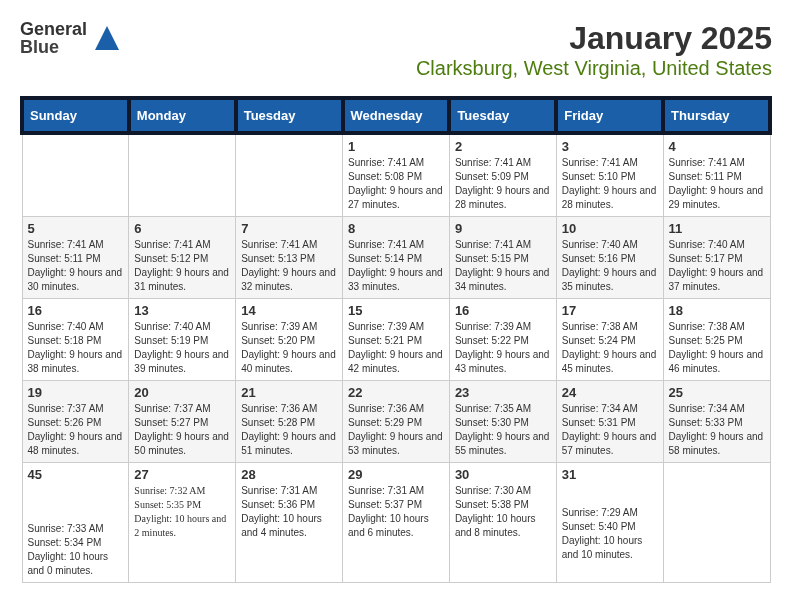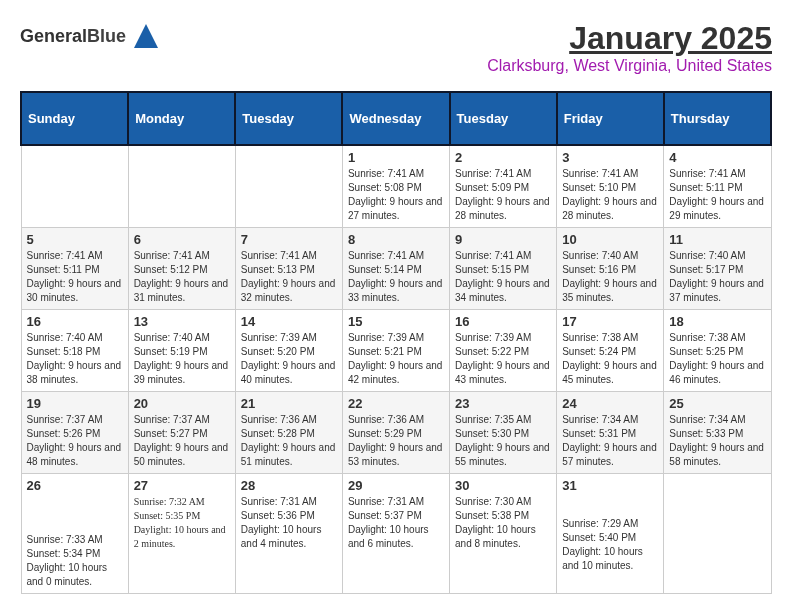--- a/index.html
+++ b/index.html
@@ -15,22 +15,22 @@
       align-items: flex-start;
       justify-content: space-between;
       margin-bottom: 16px;
     }
     .logo {
       display: flex;
       align-items: center;
     }
     .logo-text {
       display: flex;
+      flex-direction: column;
       line-height: 1;
-      align-items: center;
     }
     .logo-general {
       font-size: 18px;
       font-weight: bold;
       color: #333;
     }
     .logo-blue {
       font-size: 18px;
       font-weight: bold;
       color: #404040;
@@ -40,38 +40,37 @@
       height: 32px;
       margin-left: 4px;
     }
     .title-area {
       text-align: right;
     }
     .month-title {
       font-size: 32px;
       font-weight: bold;
       color: #333;
-      text-decoration: underline;
     }
     .location-title {
-      font-size: 16px;
-      color: #a21caf;
+      font-size: 20px;
+      color: #4d7c0f;
     }
     .calendar-table {
       width: 100%;
       border-collapse: collapse;
       border: 1px solid #ccc;
     }
     .calendar-table th {
       background-color: #1a5fa8;
       color: #fff;
       text-align: left;
-      padding: 18px 6px;
+      padding: 8px 6px;
       font-size: 13px;
-      border: 2px solid #0f172a;
+      border: 4px solid #0f172a;
     }
     .calendar-table td {
       vertical-align: top;
       border: 1px solid #ccc;
       padding: 4px 5px;
       width: calc(100% / 7);
       min-height: 80px;
       background: #fff;
     }
     .calendar-table tr:nth-child(even) td {
@@ -281,21 +280,21 @@
         </td>
         <td>
           <span class="day-number">25</span>
           <div class="day-info" style="white-space: pre-line;">Sunrise: 7:34 AM
 Sunset: 5:33 PM
 Daylight: 9 hours and 58 minutes.</div>
         </td>
       </tr>
       <tr>
         <td>
-          <span class="day-number">26</span>
+          <span class="day-number">45</span>
           <div class="day-info" style="white-space: pre-line; margin-top: 40px;">Sunrise: 7:33 AM
 Sunset: 5:34 PM
 Daylight: 10 hours and 0 minutes.</div>
         </td>
         <td>
           <span class="day-number">27</span>
           <div class="day-info" style="white-space: pre-line; font-family: Liberation Serif, serif;">Sunrise: 7:32 AM
 Sunset: 5:35 PM
 Daylight: 10 hours and 2 minutes.</div>
         </td>

